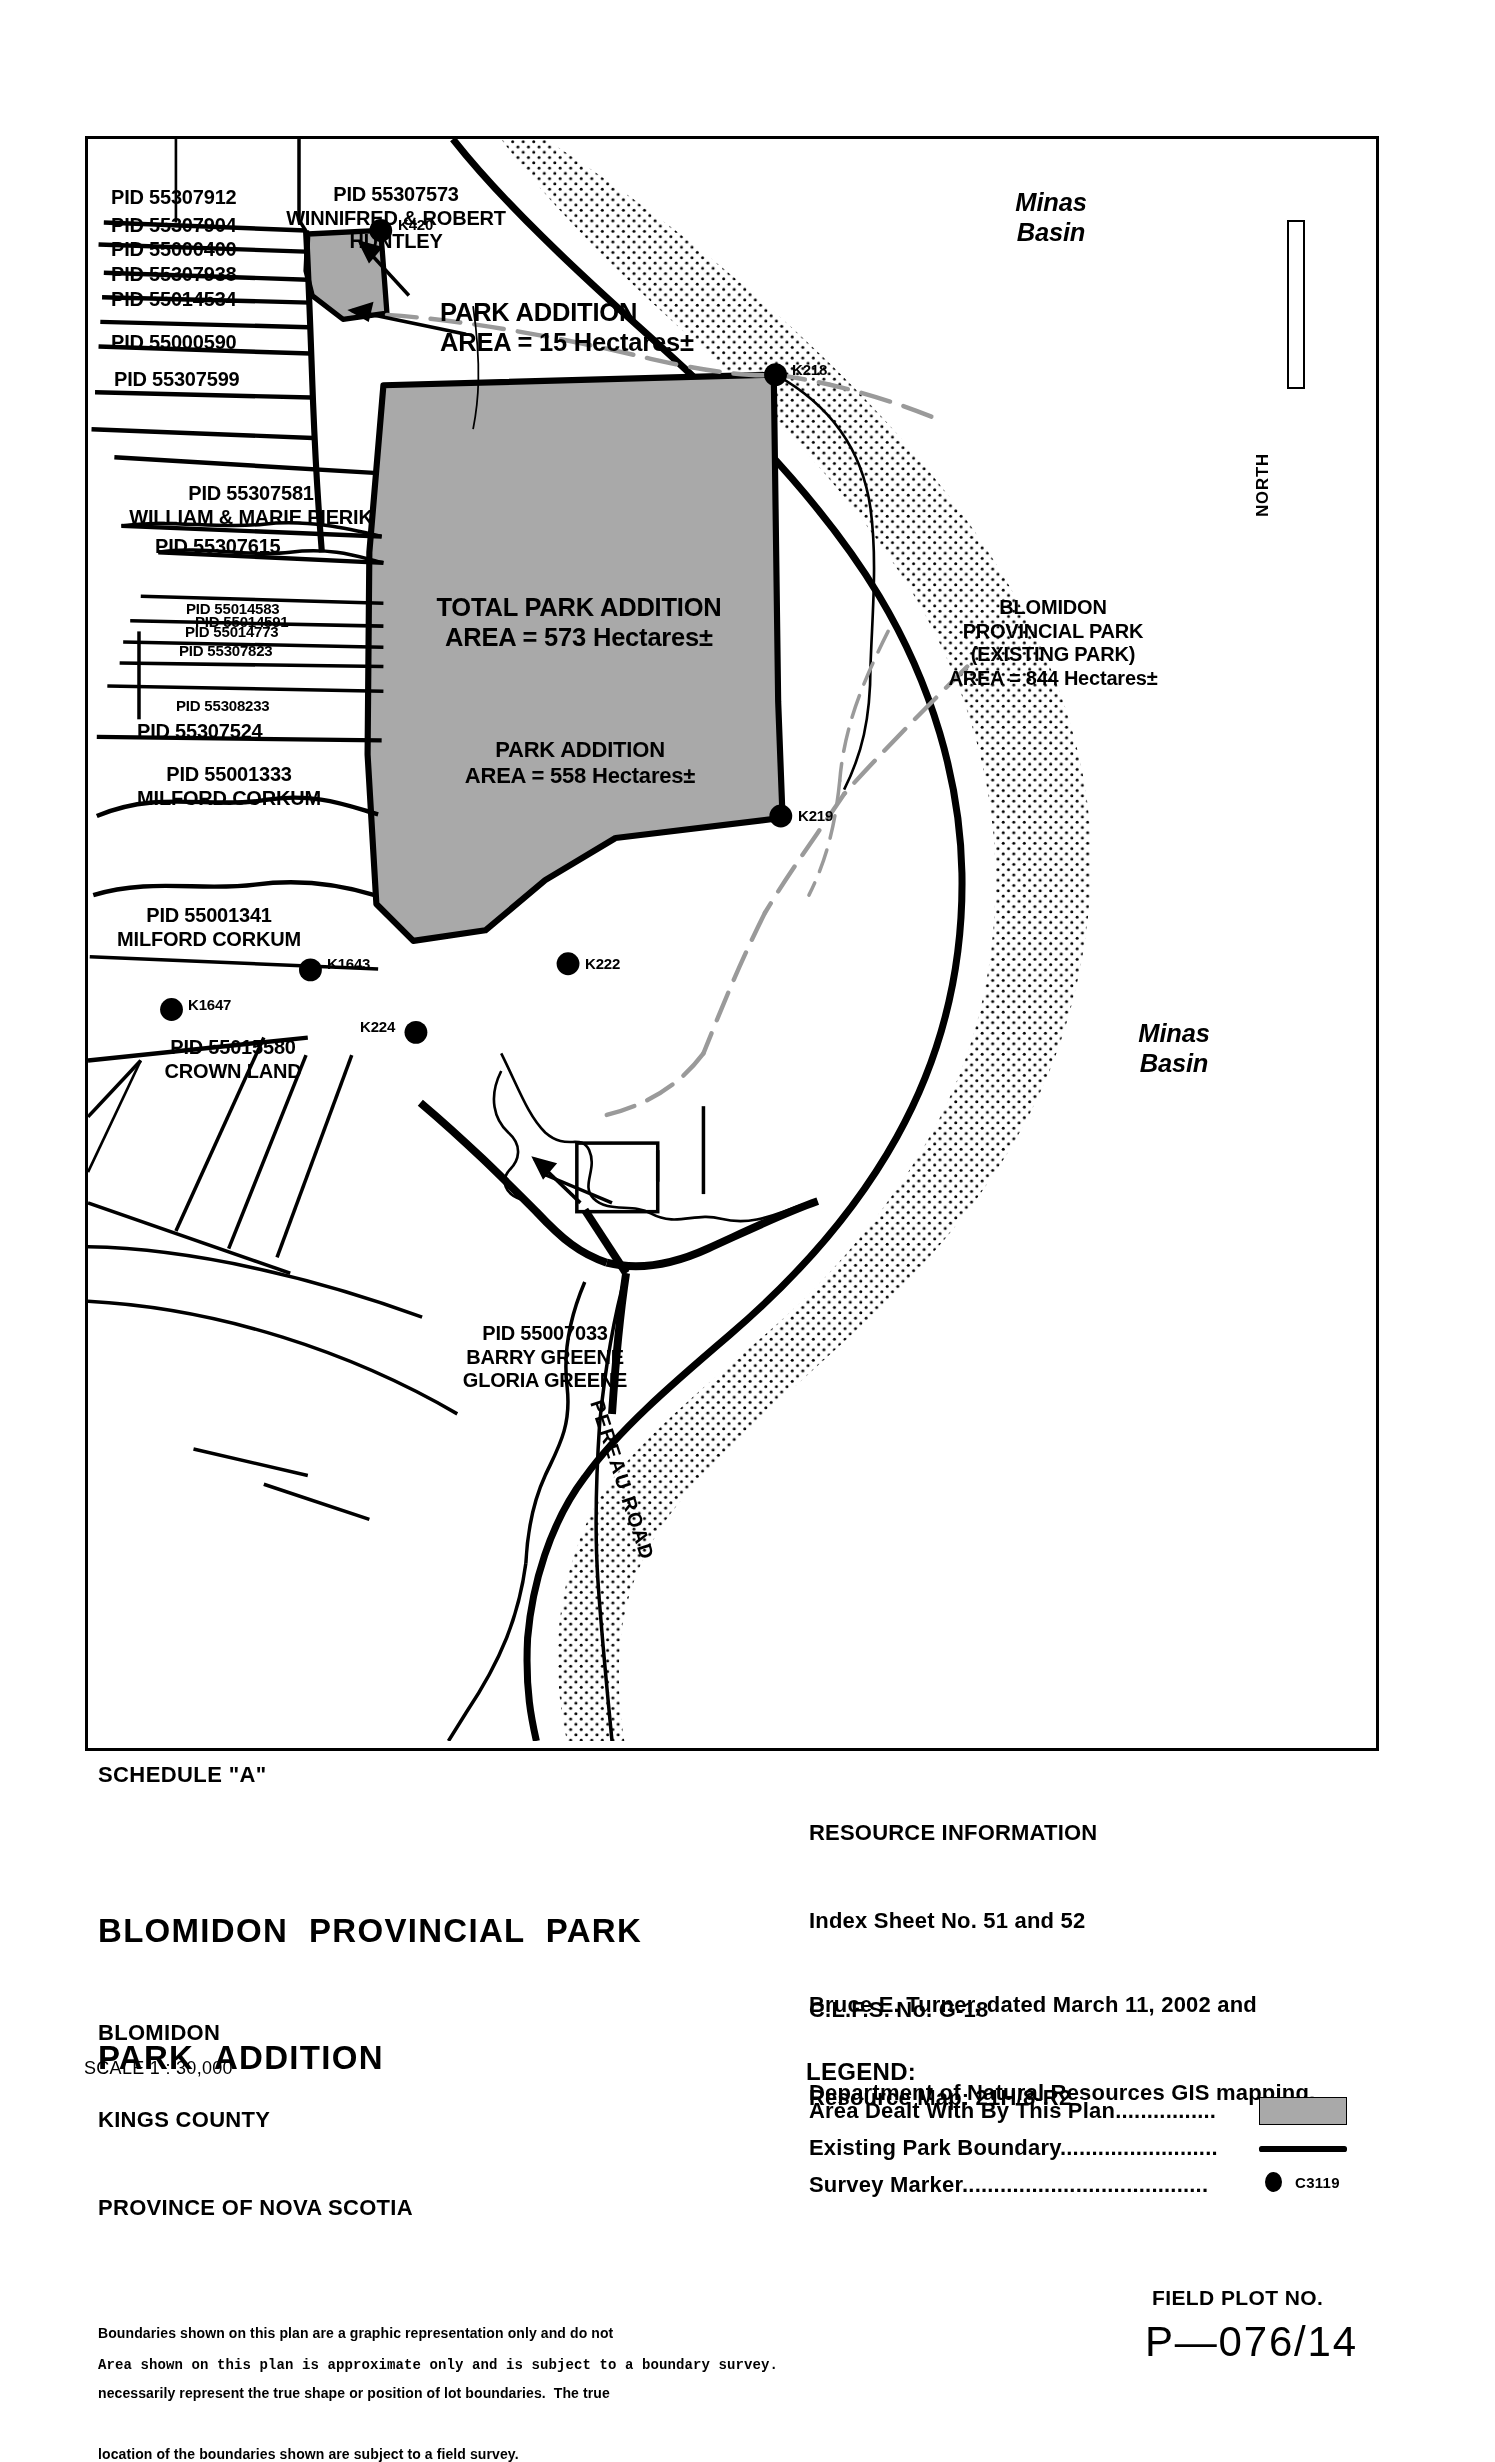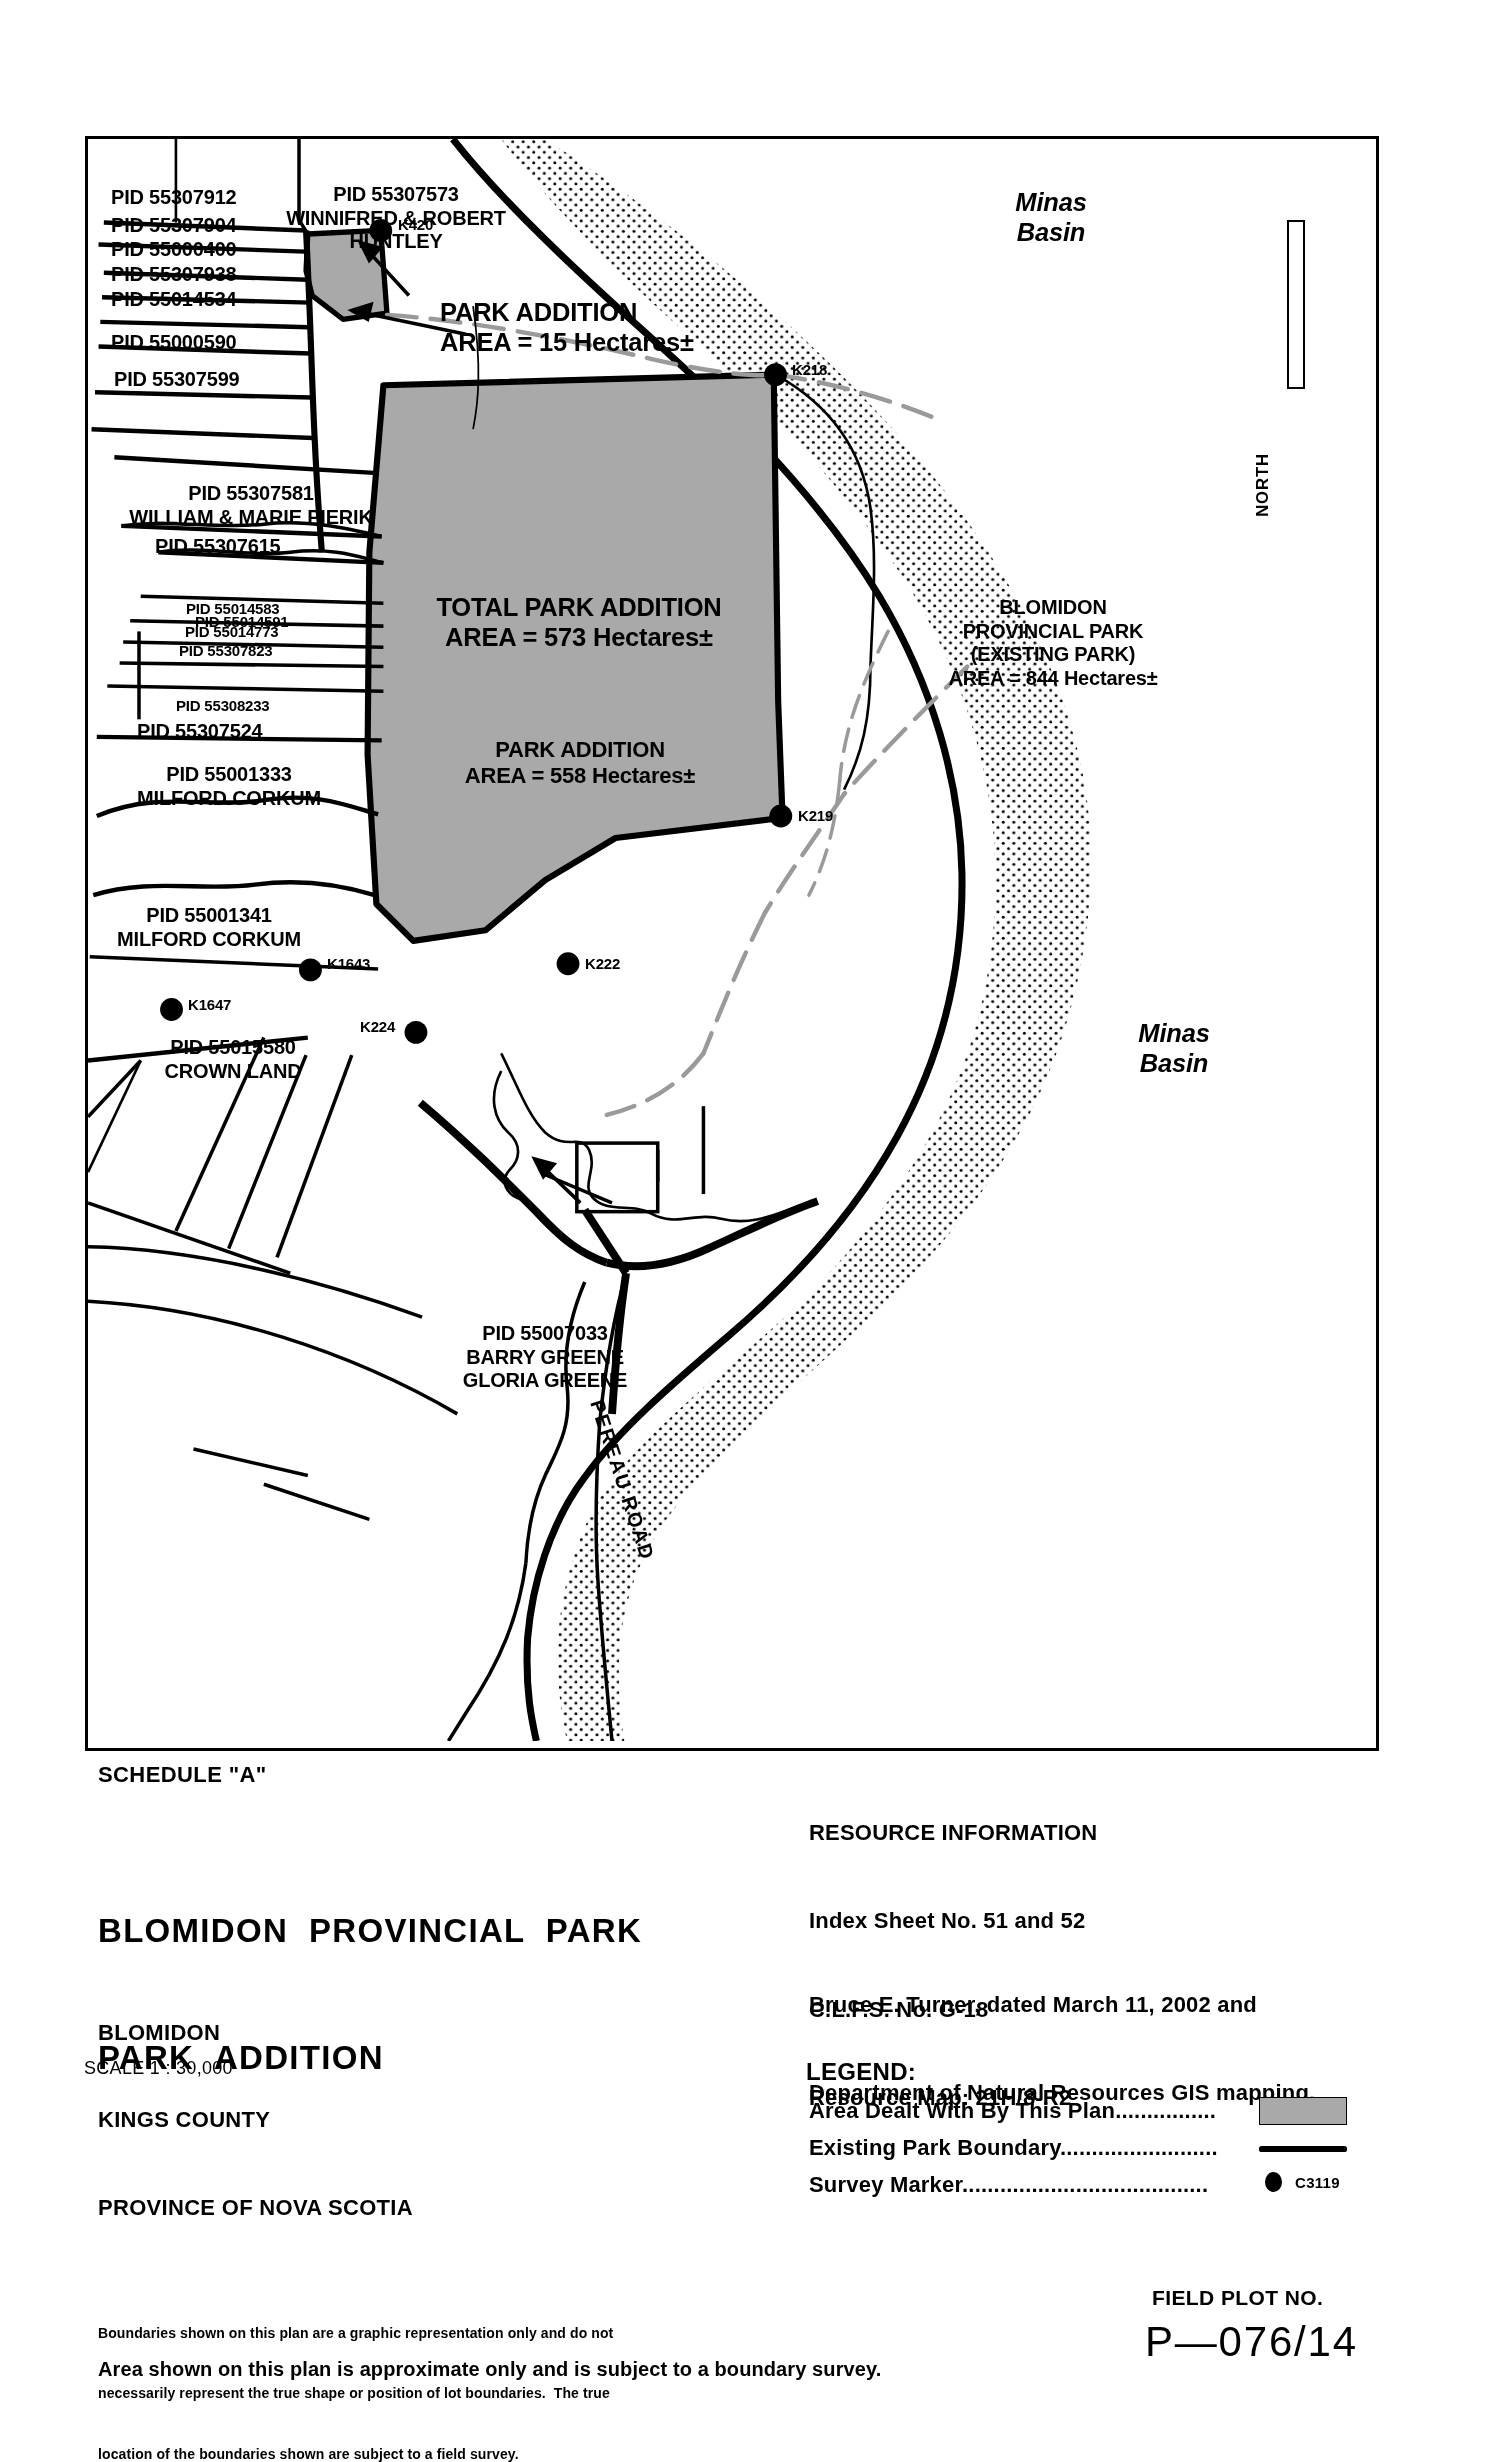--- a/index.html
+++ b/index.html
@@ -88,21 +88,21 @@
   #legend-dot{
     position:absolute;left:1265px;top:2172px;
     width:16.7px;height:20px;background:#000;border-radius:50%;
   }
   #legend-marker-id{
     position:absolute;left:1295px;top:2174px;
     font-size:15px;font-weight:bold;letter-spacing:0.3px;
   }
 
   #disclaimer1{left:98px;top:2282px;font-size:14px;font-weight:bold;line-height:1.45;letter-spacing:0.1px;}
-  #disclaimer2{left:98px;top:2355px;font-size:20px;font-weight:bold;line-height:1.45;letter-spacing:0.1px;}
+  #disclaimer2{left:98px;top:2355px;font-size:14px;font-weight:bold;line-height:1.45;letter-spacing:0.1px;font-family:Liberation Mono, monospace;}
 
   #fieldplot-label{left:1152px;top:2286px;font-size:21px;font-weight:bold;letter-spacing:0.4px;}
   #fieldplot-no{left:1145px;top:2318px;font-size:42px;font-weight:normal;letter-spacing:1.8px;}
 </style>
 </head>
 <body>
 
 <div class="page">
 
   <div id="map-frame">

